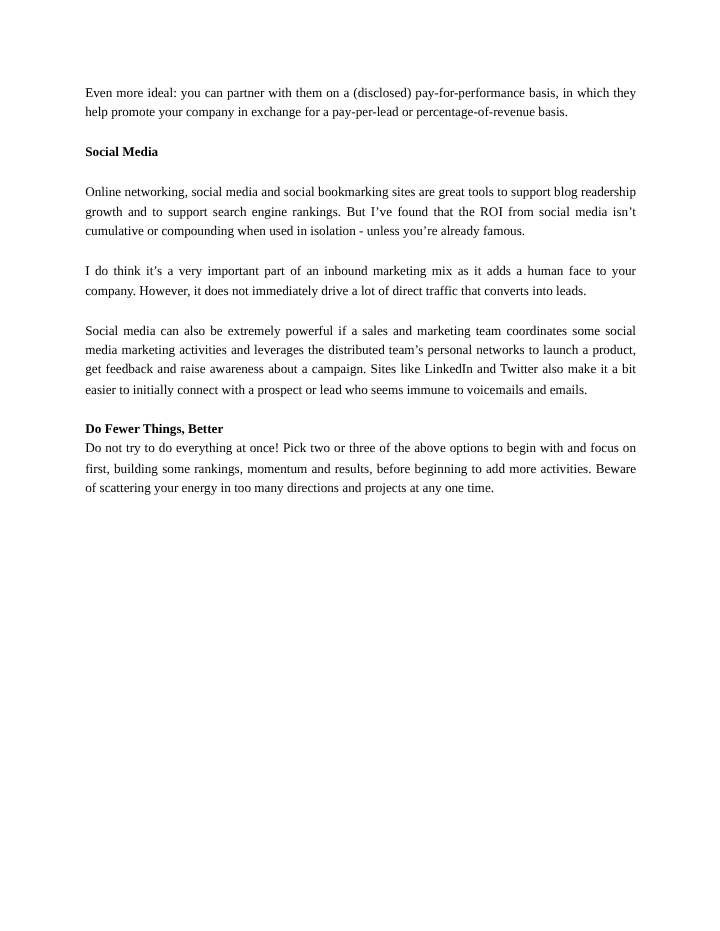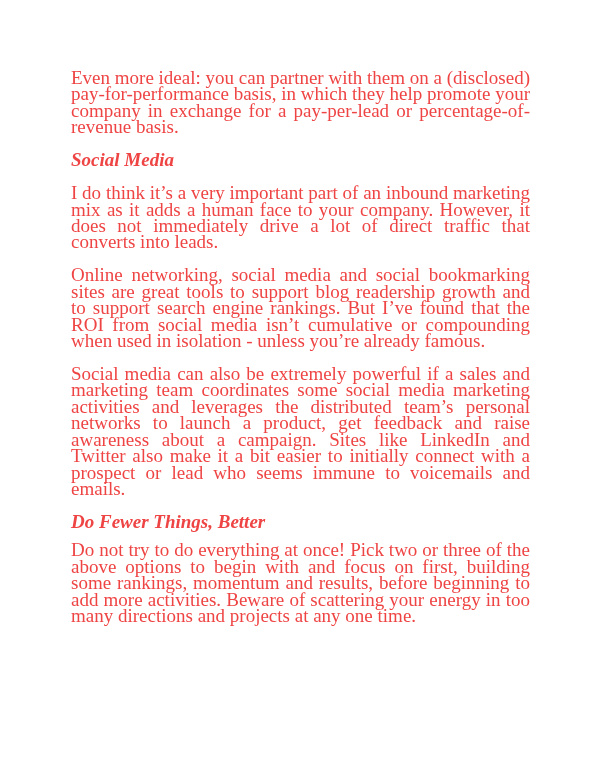--- a/index.html
+++ b/index.html
@@ -12,42 +12,41 @@
       height: 776px;
       position: relative;
       overflow: hidden;
     }
     .page {
       position: absolute;
       left: 71px;
       top: 70px;
       width: 459px;
       font-family: "Liberation Serif", serif;
-      font-size: 19px;
+      font-size: 11px;
       line-height: 16.4px;
-      color: #ef4444;
+      color: #000000;
     }
     .para {
       margin: 0 0 16.6px 0;
       text-align: justify;
       text-align-last: left;
     }
     .heading {
       font-weight: bold;
       margin: 0 0 16.6px 0;
-      font-style: italic;
     }
     .heading.tight {
-      margin-bottom: 12px;
+      margin-bottom: 0;
     }
   </style>
 </head>
 <body>
 
 <div class="page">
   <p class="para">Even more ideal: you can partner with them on a (disclosed) pay-for-performance basis, in which they help promote your company in exchange for a pay-per-lead or percentage-of-revenue basis.</p>
   <p class="heading">Social Media</p>
+  <p class="para">Online networking, social media and social bookmarking sites are great tools to support blog readership growth and to support search engine rankings. But I’ve found that the ROI from social media isn’t cumulative or compounding when used in isolation - unless you’re already famous.</p>
   <p class="para">I do think it’s a very important part of an inbound marketing mix as it adds a human face to your company. However, it does not immediately drive a lot of direct traffic that converts into leads.</p>
-  <p class="para">Online networking, social media and social bookmarking sites are great tools to support blog readership growth and to support search engine rankings. But I’ve found that the ROI from social media isn’t cumulative or compounding when used in isolation - unless you’re already famous.</p>
   <p class="para">Social media can also be extremely powerful if a sales and marketing team coordinates some social media marketing activities and leverages the distributed team’s personal networks to launch a product, get feedback and raise awareness about a campaign. Sites like LinkedIn and Twitter also make it a bit easier to initially connect with a prospect or lead who seems immune to voicemails and emails.</p>
   <p class="heading tight">Do Fewer Things, Better</p>
   <p class="para">Do not try to do everything at once! Pick two or three of the above options to begin with and focus on first, building some rankings, momentum and results, before beginning to add more activities. Beware of scattering your energy in too many directions and projects at any one time.</p>
 </div>
 
 </body></html>

